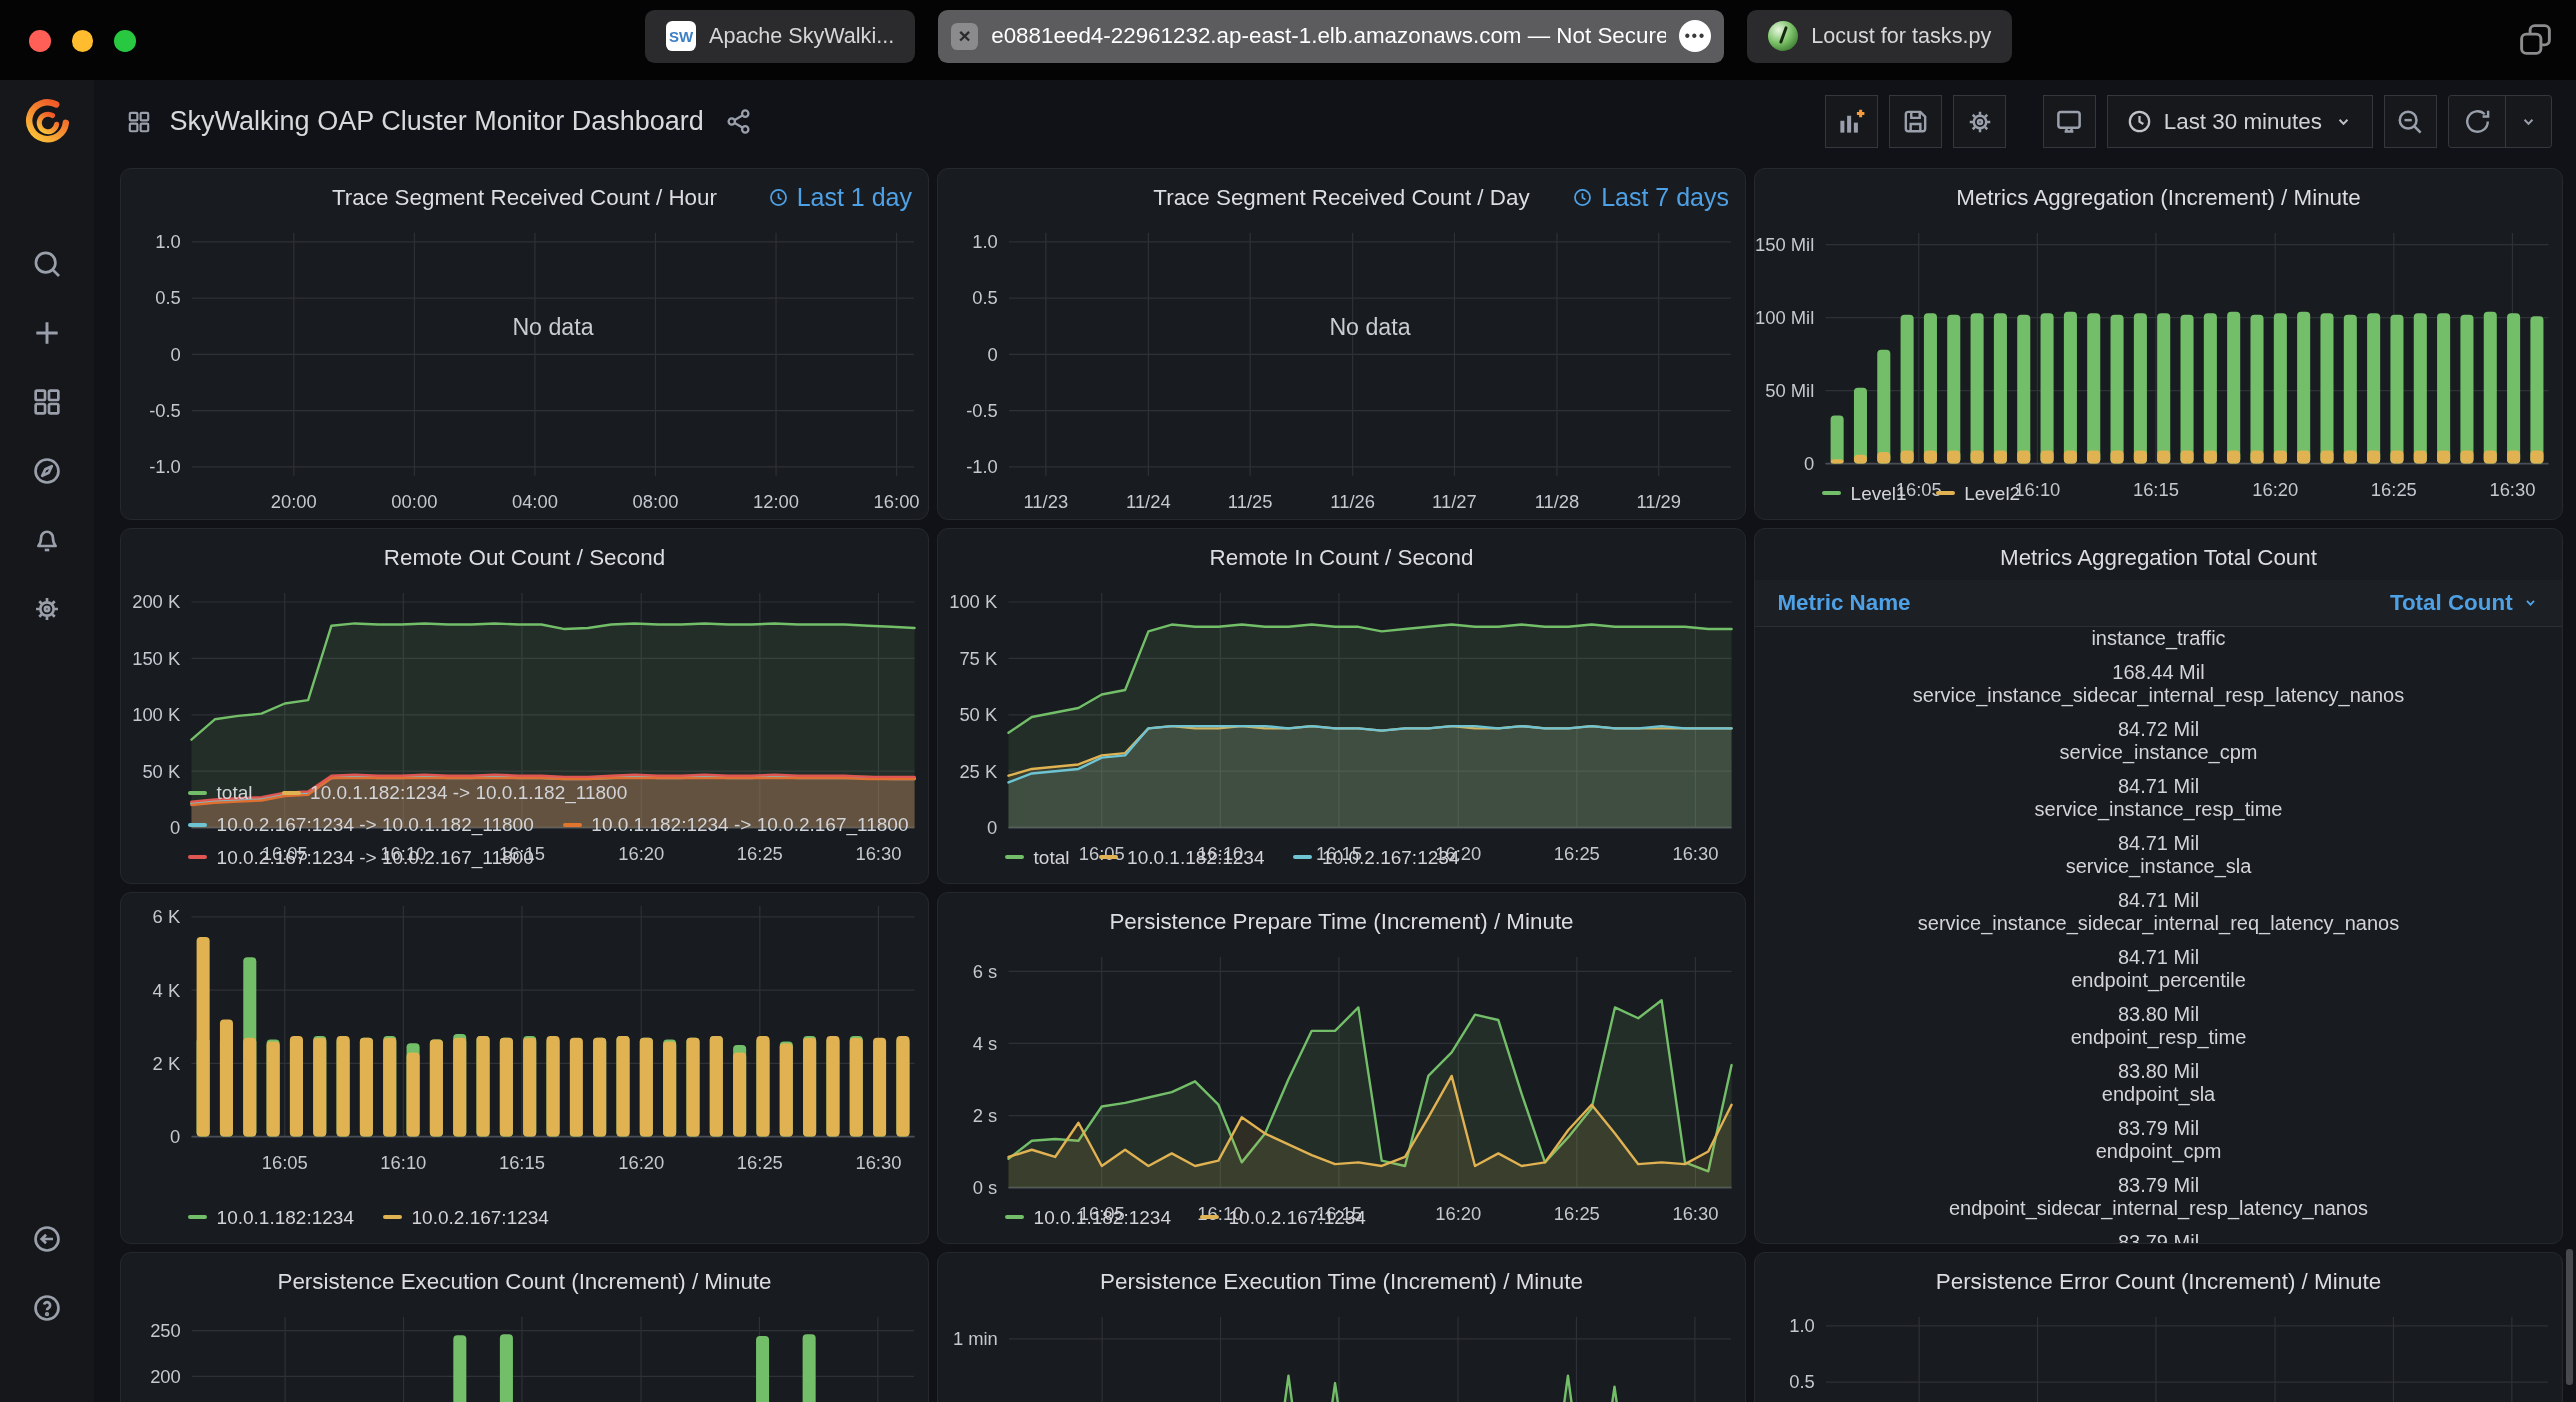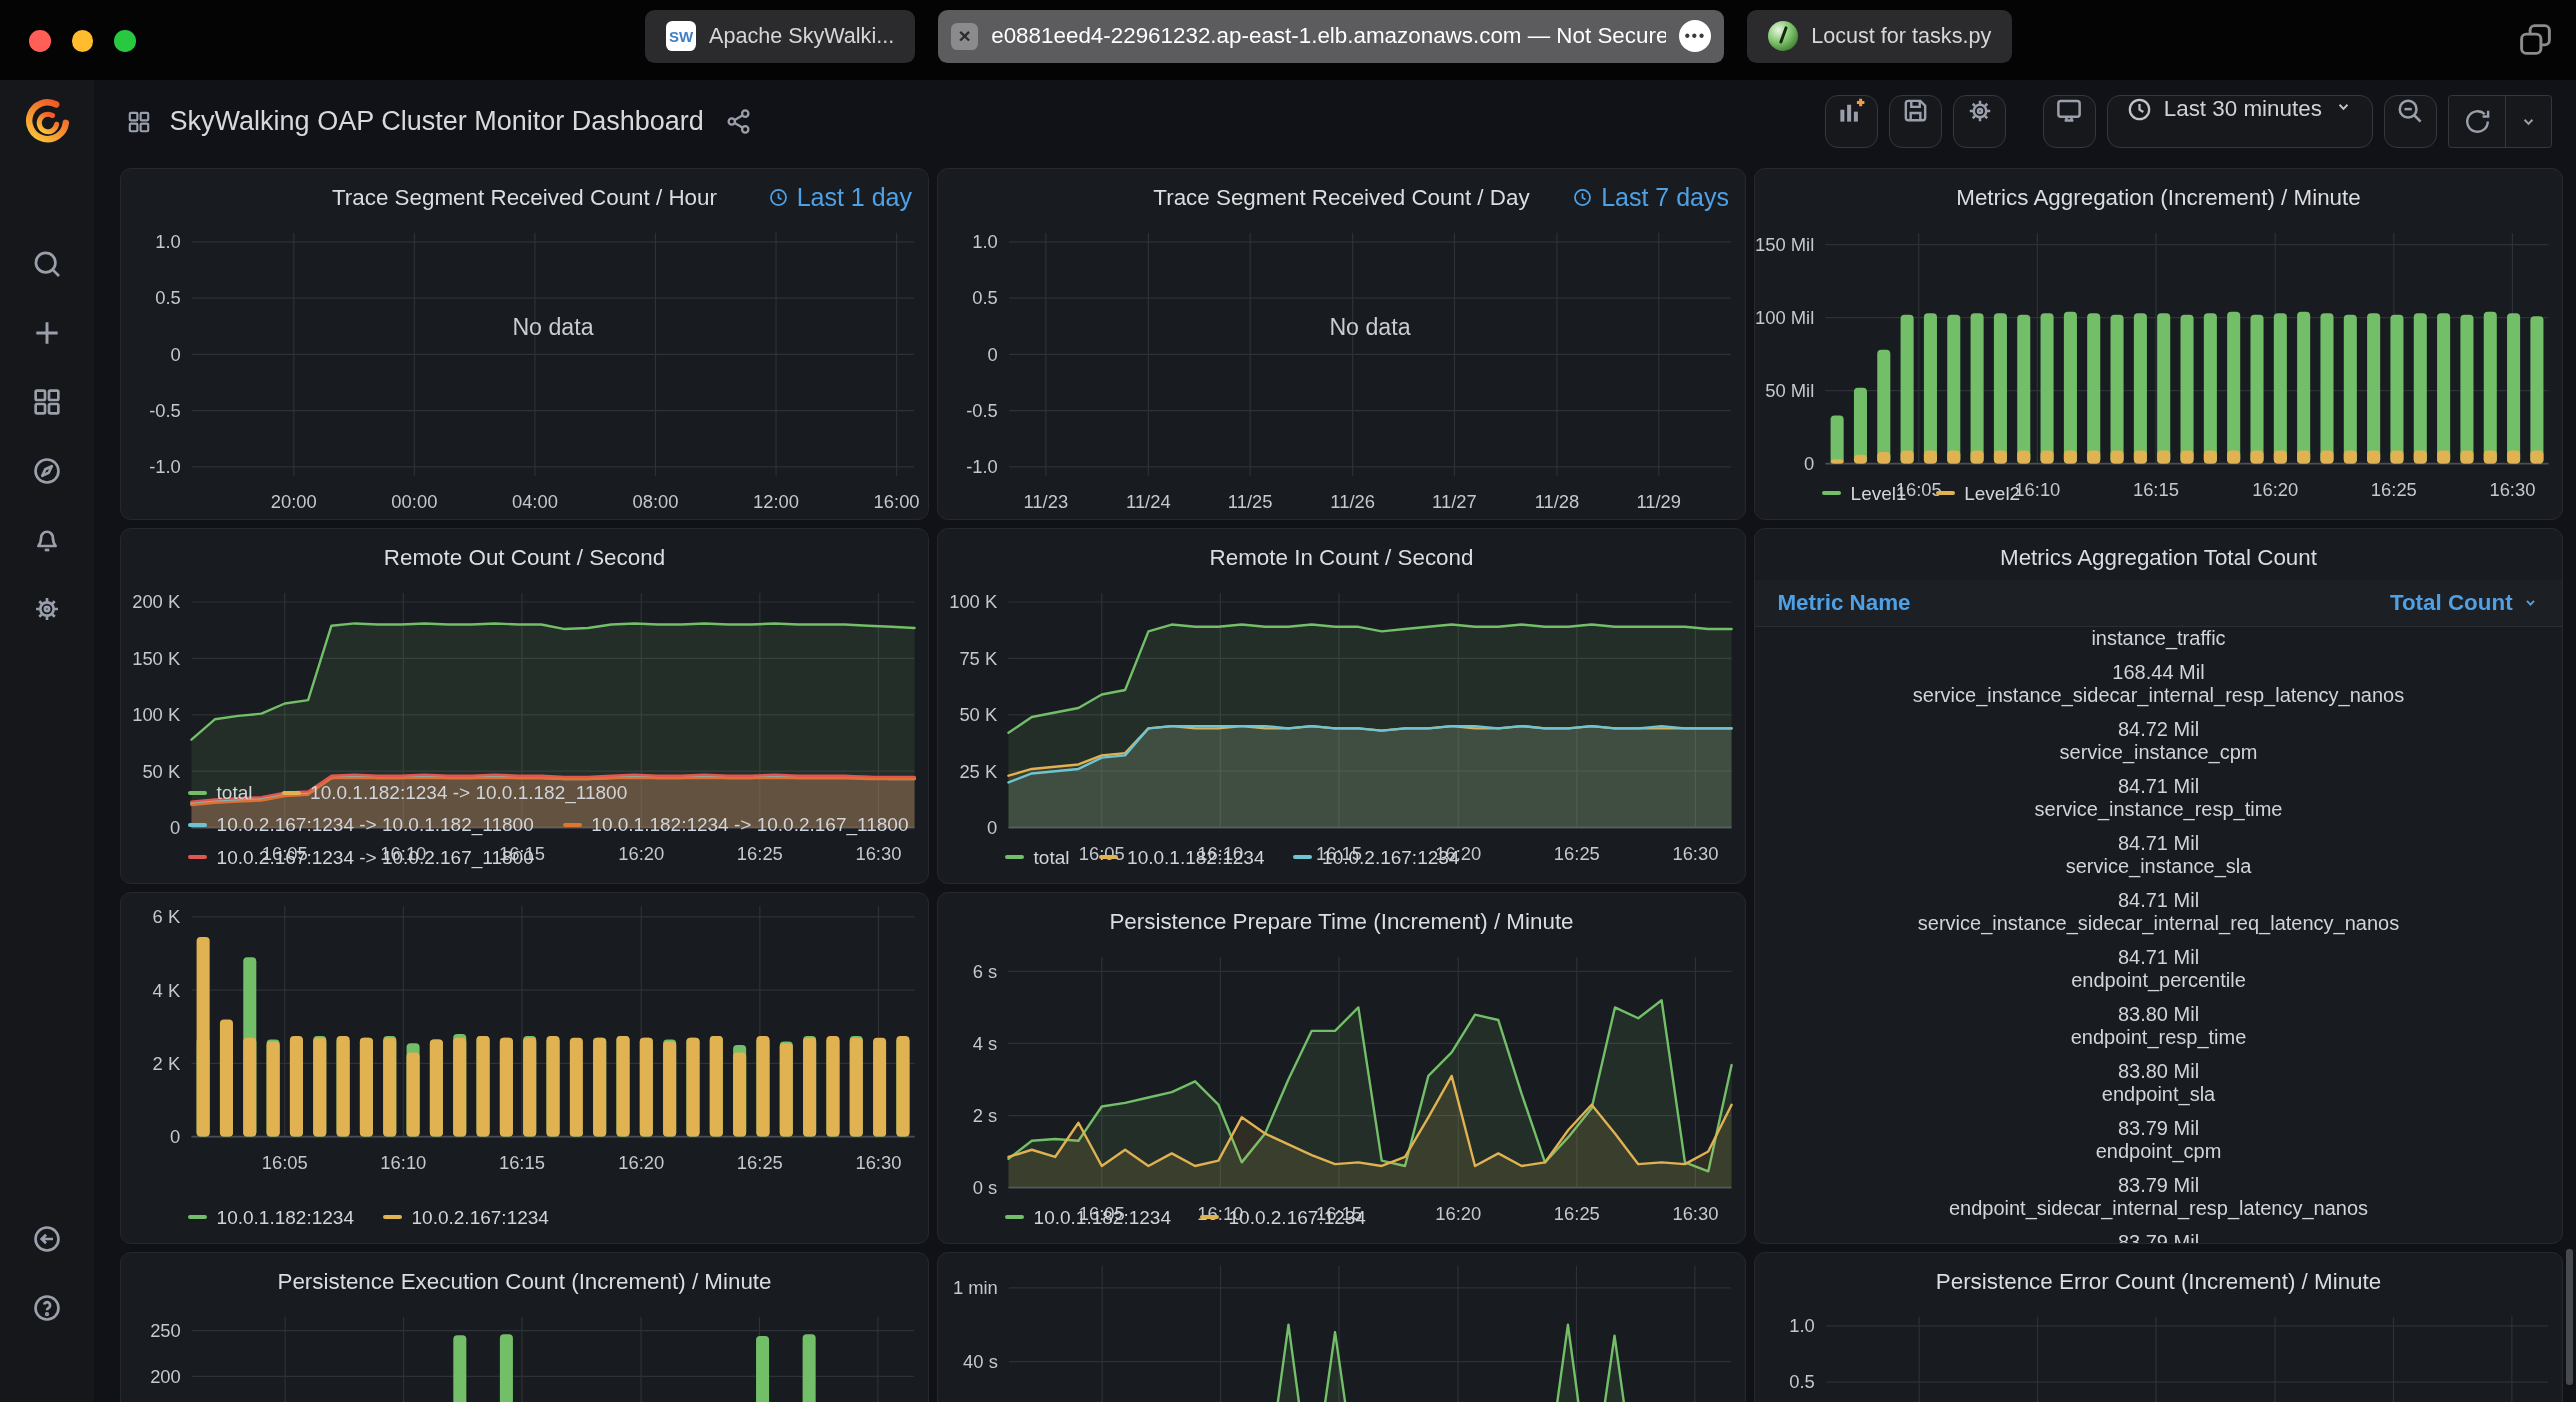--- a/index.html
+++ b/index.html
@@ -32,22 +32,22 @@
   .sidebar{width:94px;background:#16171a;display:flex;flex-direction:column;align-items:center;flex-shrink:0;}
   .side-logo{margin-top:17.6px;}
   .side-group{margin-top:104px;display:flex;flex-direction:column;gap:37px;align-items:center;}
   .side-group.bottom{margin-top:auto;padding-bottom:78px;}
   .side-icon{width:32px;height:32px;display:flex;align-items:center;justify-content:center;}
 
   .main{flex:1;display:flex;flex-direction:column;min-width:0;}
   .dash-header{height:83px;display:flex;align-items:center;padding:0 24px 0 32px;flex-shrink:0;}
   .dash-title{font-size:27px;color:#d8d9da;margin:0 21px 0 17.6px;font-weight:500;}
   .toolbar{margin-left:auto;display:flex;gap:11.2px;align-items:center;}
-  .tb{height:51px;min-width:51px;border:0.8px solid #34373d;border-radius:13px;background:#16181c;
-      display:flex;justify-content:center;}
+  .tb{height:51px;min-width:51px;border:0.8px solid #34373d;border-radius:0;background:#16181c;
+      display:flex;align-items:center;justify-content:center;}
   .tb-time{padding:0 17.6px;gap:11.2px;font-size:22.4px;color:#d0d2d6;}
   .tb-split{display:flex;border:0.8px solid #34373d;border-radius:3.2px;background:#16181c;}
   .tb-split > div{height:51px;display:flex;align-items:center;justify-content:center;}
   .tb-split .part-a{width:56px;border-right:0.8px solid #34373d;}
   .tb-split .part-b{width:45px;}
 
   
   .dash-body{flex:1;display:grid;grid-template-columns:repeat(3,1fr);
       grid-template-rows:352px 356px 352px 352px;gap:8px;padding:4.8px 13px 0 26px;overflow:hidden;}
   .panel{background:#181b1f;border:0.8px solid #26282e;border-radius:11px;display:flex;
@@ -768,20 +768,23 @@
               <line x1="88" y1="320" x2="991" y2="320" stroke="#4a4e56" stroke-width="2"></line>
               <rect x="414.8277419354839" y="38.94339622641509" width="16.31225806451613" height="281.0566037735849" rx="5" fill="#73bf69"></rect>
               <rect x="473.08580645161294" y="37.79622641509434" width="16.31225806451613" height="282.20377358490566" rx="5" fill="#73bf69"></rect>
               <rect x="793.5051612903226" y="40.09056603773584" width="16.31225806451613" height="279.9094339622642" rx="5" fill="#73bf69"></rect>
               <rect x="851.7632258064516" y="37.79622641509434" width="16.31225806451613" height="282.20377358490566" rx="5" fill="#73bf69"></rect>
             </svg>
           </div>
       </div>
 
       <div class="panel" id="p8">
+        <div class="panel-header">
+            <span>Persistence Execution Time (Increment) / Minute</span>
+          </div>
         <div class="chart-area">
             <svg viewBox="0 0 1009 374" width="808" height="299">
               <line x1="88" y1="43.63636363636365" x2="991" y2="43.63636363636365" stroke="#2e3137" stroke-width="1.5"></line>
               <text x="74" y="51.63636363636365" text-anchor="end" fill="#c5c8ce" font-size="23" font-family="Liberation Sans, sans-serif">1 min</text>
               <line x1="88" y1="135.75757575757575" x2="991" y2="135.75757575757575" stroke="#2e3137" stroke-width="1.5"></line>
               <text x="74" y="143.75757575757575" text-anchor="end" fill="#c5c8ce" font-size="23" font-family="Liberation Sans, sans-serif">40 s</text>
               <line x1="88" y1="227.8787878787879" x2="991" y2="227.8787878787879" stroke="#2e3137" stroke-width="1.5"></line>
               <text x="74" y="235.8787878787879" text-anchor="end" fill="#c5c8ce" font-size="23" font-family="Liberation Sans, sans-serif">20 s</text>
               <line x1="88" y1="320" x2="991" y2="320" stroke="#2e3137" stroke-width="1.5"></line>
               <text x="74" y="328" text-anchor="end" fill="#c5c8ce" font-size="23" font-family="Liberation Sans, sans-serif">0 s</text>

